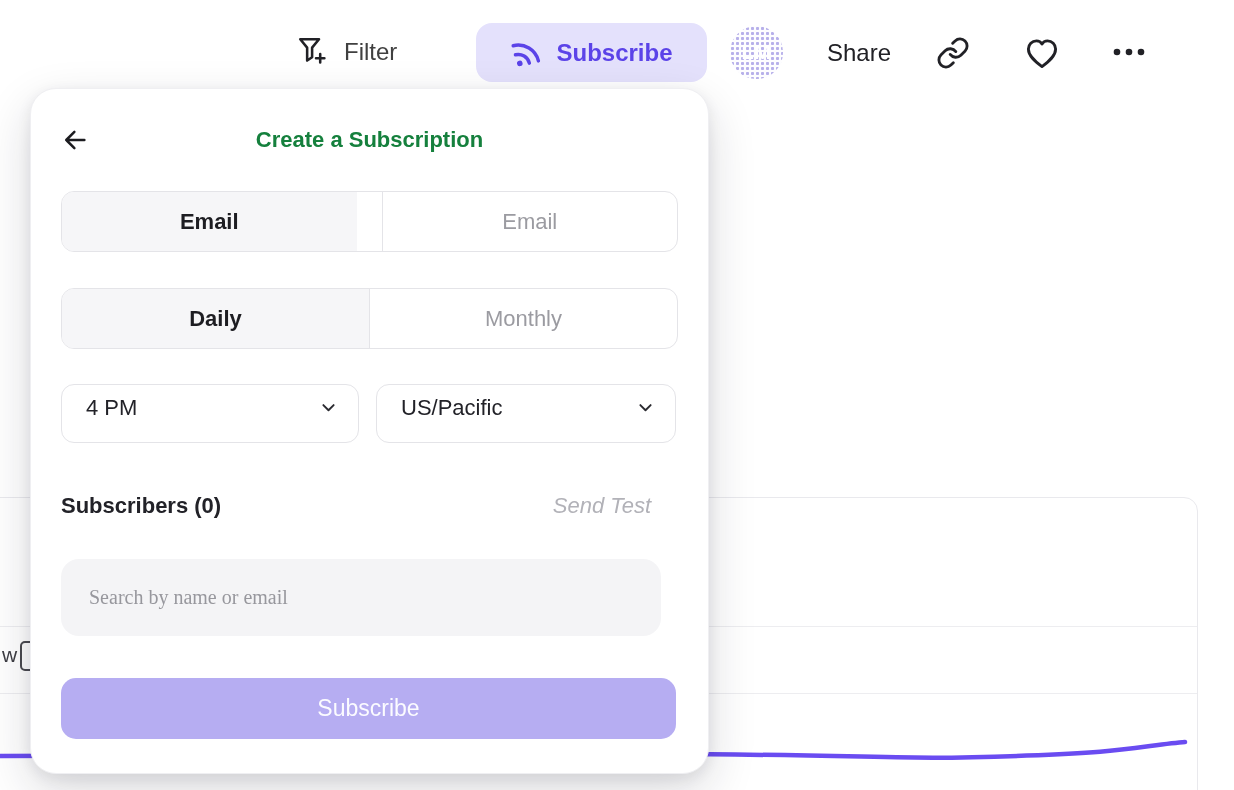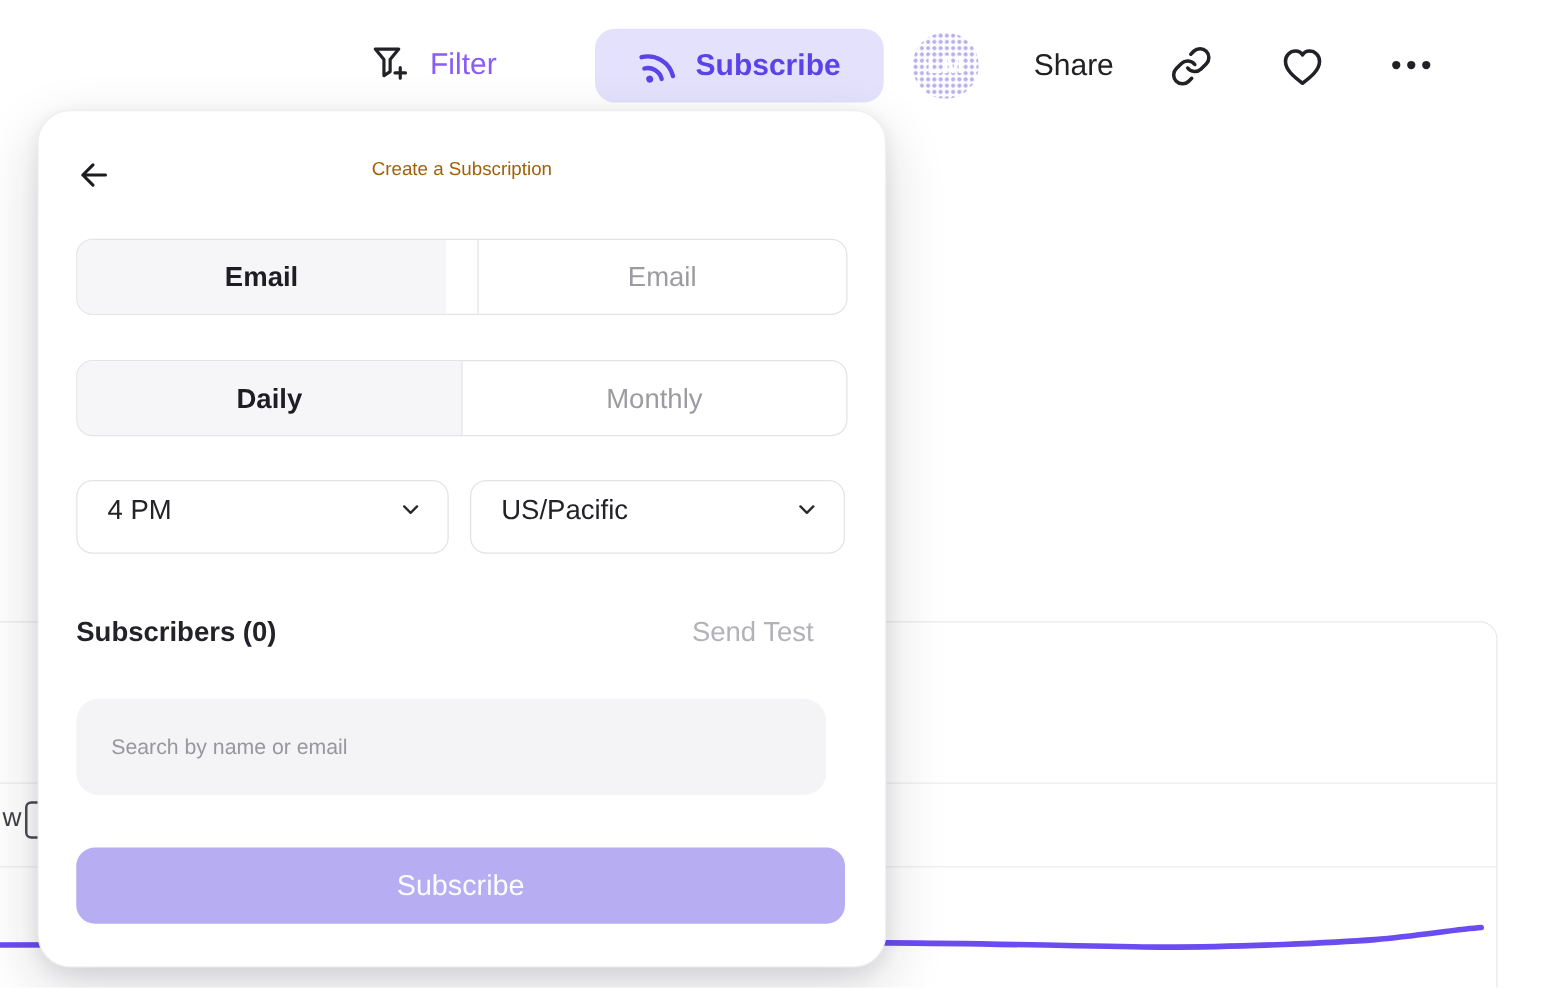--- a/index.html
+++ b/index.html
@@ -5,21 +5,21 @@
   html,body{margin:0;padding:0;}
   body{
     width:1234px;height:790px;position:relative;overflow:hidden;
     background:#ffffff;
     font-family:"Liberation Sans", sans-serif;
     -webkit-font-smoothing:antialiased;
   }
   .abs{position:absolute;}
 
   
-  .tb-item{display:flex;align-items:center;color:#8b5cf6;}
+  .tb-item{display:flex;align-items:center;color:#404040;}
   #filter-btn{left:295px;top:28px;height:48px;gap:13px;font-size:24px;font-weight:500;cursor:pointer;}
   #subscribe-pill{
     left:476px;top:23px;width:231px;height:59px;border-radius:16px;
     background:#e4e1fc;color:#5b43e8;display:flex;align-items:center;justify-content:center;
     gap:14px;font-size:24px;font-weight:600;cursor:pointer;
   }
   #subscribe-pill svg{transform:rotate(-14deg);}
   #avatar{
     left:730px;top:26px;width:53px;height:53px;border-radius:50%;
     background-color:#fdfdff;
@@ -44,21 +44,21 @@
   #bg-partial-box{left:20px;top:641px;width:26px;height:26px;border:2px solid #4a4a50;border-radius:5px;z-index:1;}
   #bg-chart{left:-10px;top:733px;width:1206px;height:32px;z-index:2;}
 
   
   #modal{
     left:30px;top:88px;width:677px;height:684px;background:#ffffff;
     border:1px solid #efeff2;border-radius:26px;z-index:10;
     box-shadow:0 18px 48px rgba(25,25,43,.16), 0 4px 14px rgba(25,25,43,.08);
   }
   #back-btn{left:26px;top:33px;width:36px;height:36px;display:flex;align-items:center;justify-content:center;cursor:pointer;}
-  #modal-title{left:0;right:0;top:38px;text-align:center;font-size:15px;font-weight:400;color:#a16207;}
+  #modal-title{left:0;right:0;top:38px;text-align:center;font-size:22px;font-weight:700;color:#15803d;}
 
   .seg{
     position:absolute;left:30px;width:615px;height:59px;background:#fff;
     border:1px solid #e4e4e8;border-radius:13px;display:flex;overflow:hidden;
   }
   #seg-channel{top:102px;gap:25px;}
   #seg-frequency{top:199px;}
   .seg-item{
     flex:1;display:flex;align-items:center;justify-content:center;
     font-size:22px;color:#9b9ba1;font-weight:400;border-left:1px solid #e4e4e8;cursor:pointer;
@@ -70,27 +70,27 @@
     position:absolute;top:295px;height:59px;background:#fff;
     border:1px solid #e4e4e8;border-radius:13px;
     display:flex;align-items:center;justify-content:space-between;
     padding:0 20px 12px 24px;box-sizing:border-box;
     font-size:22px;font-weight:500;color:#222228;cursor:pointer;
   }
   #time-select{left:30px;width:298px;}
   #tz-select{left:345px;width:300px;}
 
   #subscribers-label{left:30px;top:404px;font-size:22px;font-weight:600;color:#222228;}
-  #send-test{right:57px;top:404px;font-size:22px;font-weight:500;color:#b2b2b8;cursor:pointer;}
+  #send-test{right:57px;top:404px;font-size:22px;font-weight:500;color:#b2b2b8;cursor:pointer;font-style:italic;}
 
   #search-wrap{left:30px;top:470px;width:600px;height:77px;background:#f4f4f6;border-radius:18px;}
   #search-input{
     width:100%;height:100%;background:transparent;border:none;outline:none;
-    padding:0 28px;box-sizing:border-box;font-size:17px;color:#1d4ed8;
-    font-family:Liberation Sans, sans-serif;
+    padding:0 28px;box-sizing:border-box;font-size:20px;color:#1d4ed8;
+    font-family:Liberation Serif, serif;
   }
   #search-input::placeholder{color:#97979d;}
 
   #subscribe-submit{
     left:30px;top:589px;width:615px;height:61px;border:none;border-radius:15px;
     background:#b6adf2;color:#fbfbff;font-size:23px;font-weight:500;
     display:flex;align-items:center;justify-content:center;cursor:pointer;
     font-family:"Liberation Sans", sans-serif;
   }
 </style>

